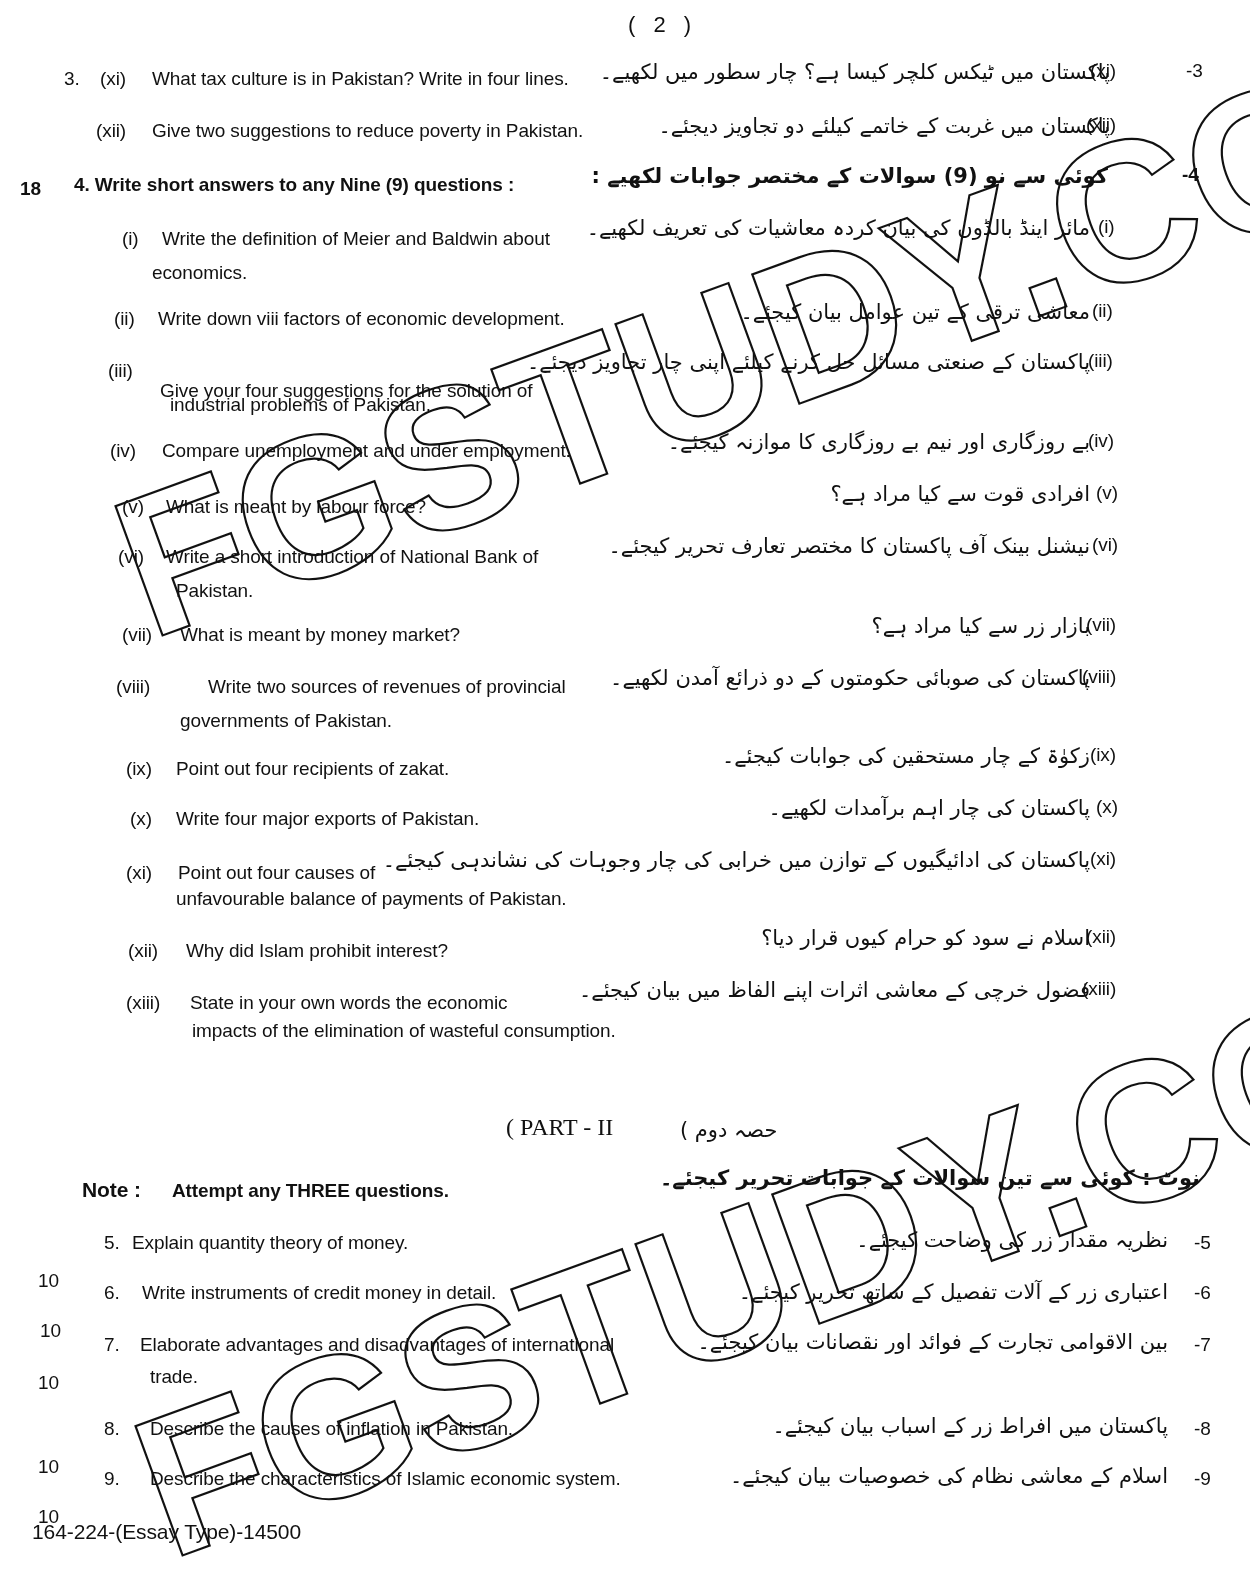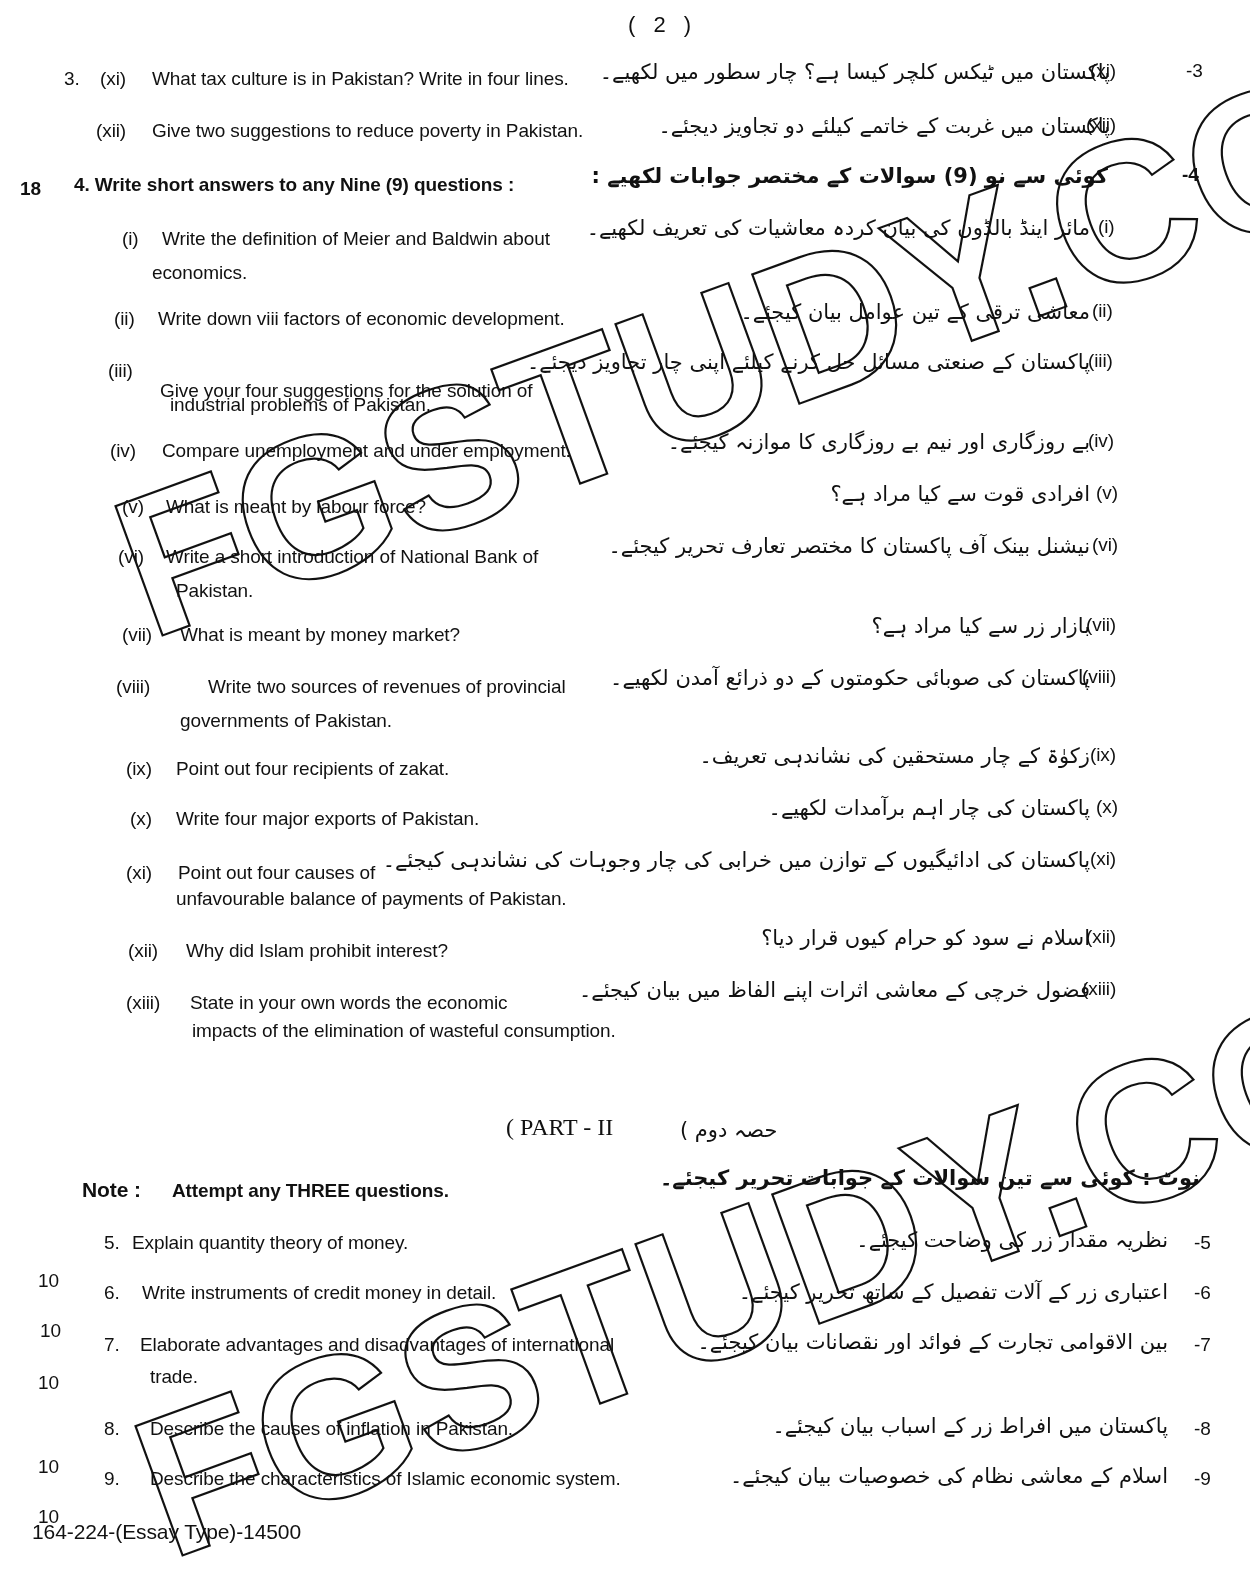--- a/index.html
+++ b/index.html
@@ -98,21 +98,21 @@
   <div class="abs en" style="left:116px; top:676px;">(viii)</div>
   <div class="abs en" style="left:172px; top:676px;margin-left:36px;">Write two sources of revenues of provincial</div>
   <div class="abs en" style="left:180px; top:710px;">governments of Pakistan.</div>
   <div class="abs ur" style="right:160px; top:666px;">پاکستان کی صوبائی حکومتوں کے دو ذرائع آمدن لکھیے۔</div>
   <div class="abs en" style="left:1082px; top:666px;">(viii)</div>
 </div>
 
 <div>
   <div class="abs en" style="left:126px; top:758px;">(ix)</div>
   <div class="abs en" style="left:176px; top:758px;">Point out four recipients of zakat.</div>
-  <div class="abs ur" style="right:160px; top:744px;">زکوٰۃ کے چار مستحقین کی نشاندہی تعریف۔</div>
+  <div class="abs ur" style="right:160px; top:744px;">زکوٰۃ کے چار مستحقین کی جوابات کیجئے۔</div>
   <div class="abs en" style="left:1090px; top:744px;">(ix)</div>
 </div>
 
 <div>
   <div class="abs en" style="left:130px; top:808px;">(x)</div>
   <div class="abs en" style="left:176px; top:808px;">Write four major exports of Pakistan.</div>
   <div class="abs ur" style="right:160px; top:796px;margin-left:17px;">پاکستان کی چار اہم برآمدات لکھیے۔</div>
   <div class="abs en" style="left:1096px; top:796px;">(x)</div>
 </div>
 

